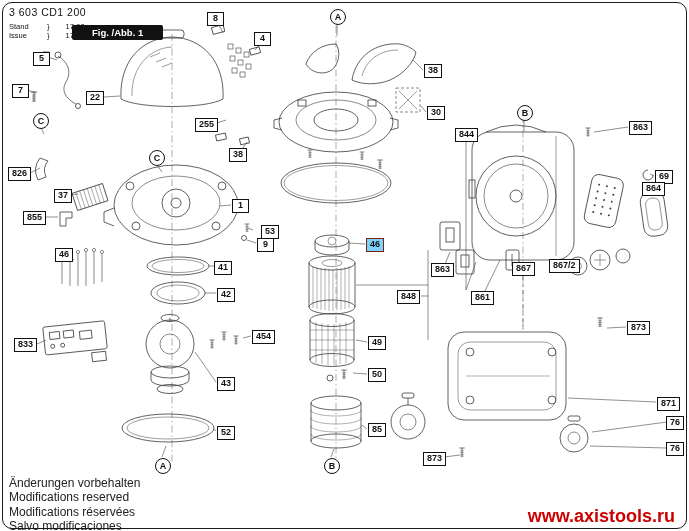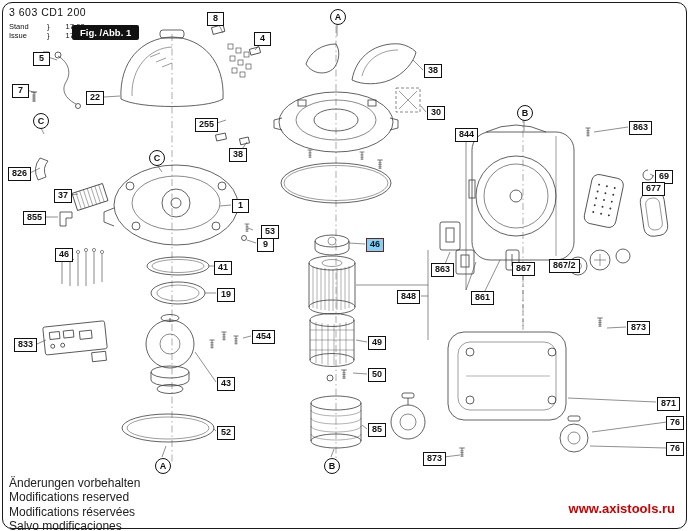--- a/index.html
+++ b/index.html
@@ -6,28 +6,28 @@
   .page{position:relative;width:689px;height:531px;background:#fff;overflow:hidden;
         font-family:Liberation Sans, sans-serif;}
   .frame{position:absolute;inset:2px;border:1.6px solid #1a1a1a;border-radius:10px;pointer-events:none;}
   svg{position:absolute;left:0;top:0;}
   .hdr-part{position:absolute;left:9px;top:6px;font-size:10.5px;color:#111;letter-spacing:.5px;}
   .stand{position:absolute;left:9px;top:22px;font-size:7.5px;color:#111;line-height:1.25;}
   .si-row{display:flex;gap:16px;}
   .si-w{display:inline-block;width:22px;}
   .si-b{display:inline-block;}
   .fig-badge{position:absolute;left:72px;top:25px;background:#111;color:#fff;
-             font-size:9.5px;font-weight:bold;padding:2px 8px;border-radius:2px;}
+             font-size:9.5px;font-weight:bold;padding:2px 20px;border-radius:2px;}
   .pl{position:absolute;border:1px solid #111;background:#fff;color:#111;
       font-size:9px;font-weight:bold;line-height:1.1;padding:1px 3px;min-width:9px;text-align:center;}
   .pl.hl{background:#7dd3fc;border-color:#7a1f10;}
   .marker{position:absolute;width:14px;height:14px;border:1.3px solid #111;border-radius:50%;
           background:#fff;color:#111;font-size:9px;font-weight:bold;line-height:14px;text-align:center;}
   .footer-notes{position:absolute;left:9px;top:476px;font-size:12px;color:#222;line-height:1.2;}
-  .website{position:absolute;right:14px;bottom:15px;font-size:13px;font-weight:bold;color:#c00;}
+  .website{position:absolute;right:14px;bottom:4px;font-size:18px;font-weight:bold;color:#c00;}
 </style>
 </head>
 <body>
 
 <div class="page">
 
   <svg width="689" height="531" viewBox="0 0 689 531">
     <defs>
       <g id="screw" stroke="#3a3a3a" stroke-width="0.8" fill="none">
         <line x1="-3" y1="0" x2="3" y2="0"></line>
@@ -298,36 +298,36 @@
   <div class="pl" style="left:195px;top:118px">255</div>
   <div class="pl" style="left:229px;top:148px">38</div>
   <div class="pl" style="left:8px;top:167px">826</div>
   <div class="pl" style="left:54px;top:189px">37</div>
   <div class="pl" style="left:23px;top:211px">855</div>
   <div class="pl" style="left:232px;top:199px">1</div>
   <div class="pl" style="left:261px;top:225px">53</div>
   <div class="pl" style="left:257px;top:238px">9</div>
   <div class="pl" style="left:55px;top:248px">46</div>
   <div class="pl" style="left:214px;top:261px">41</div>
-  <div class="pl" style="left:217px;top:288px">19</div>
+  <div class="pl" style="left:217px;top:288px">42</div>
   <div class="pl" style="left:14px;top:338px">833</div>
   <div class="pl" style="left:252px;top:330px">454</div>
   <div class="pl" style="left:217px;top:377px">43</div>
   <div class="pl" style="left:217px;top:426px">52</div>
   <div class="pl" style="left:424px;top:64px">38</div>
   <div class="pl" style="left:427px;top:106px">30</div>
   <div class="pl" style="left:455px;top:128px">844</div>
   <div class="pl hl" style="left:366px;top:238px">46</div>
   <div class="pl" style="left:397px;top:290px">848</div>
   <div class="pl" style="left:368px;top:336px">49</div>
   <div class="pl" style="left:368px;top:368px">50</div>
   <div class="pl" style="left:368px;top:423px">85</div>
   <div class="pl" style="left:629px;top:121px">863</div>
   <div class="pl" style="left:655px;top:170px">69</div>
-  <div class="pl" style="left:642px;top:182px">677</div>
+  <div class="pl" style="left:642px;top:182px">864</div>
   <div class="pl" style="left:512px;top:262px">867</div>
   <div class="pl" style="left:549px;top:259px">867/2</div>
   <div class="pl" style="left:431px;top:263px">863</div>
   <div class="pl" style="left:471px;top:291px">861</div>
   <div class="pl" style="left:627px;top:321px">873</div>
   <div class="pl" style="left:657px;top:397px">871</div>
   <div class="pl" style="left:666px;top:416px">76</div>
   <div class="pl" style="left:666px;top:442px">76</div>
   <div class="pl" style="left:423px;top:452px">873</div>
 

